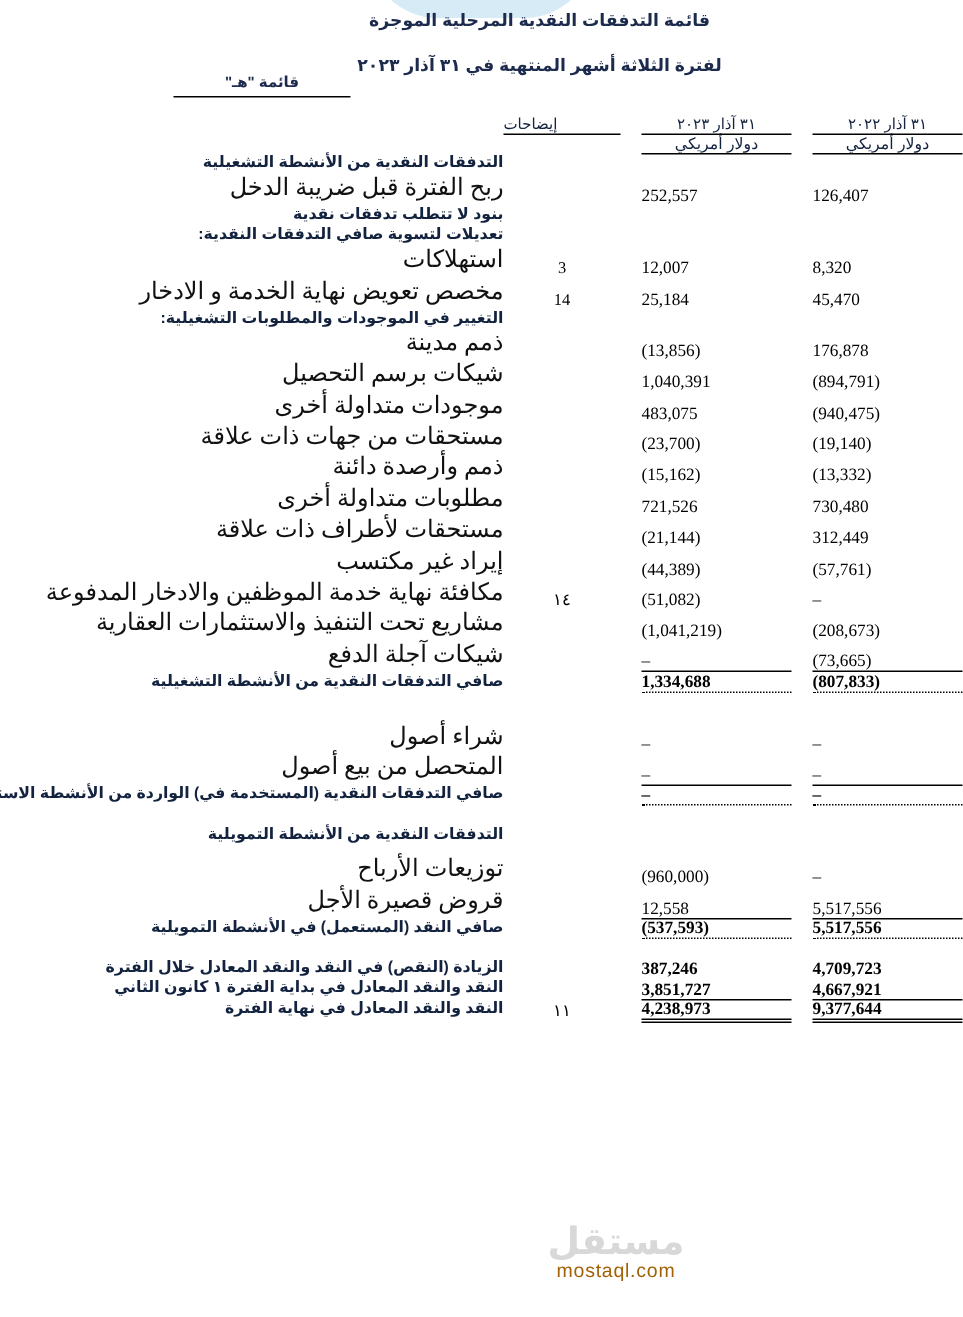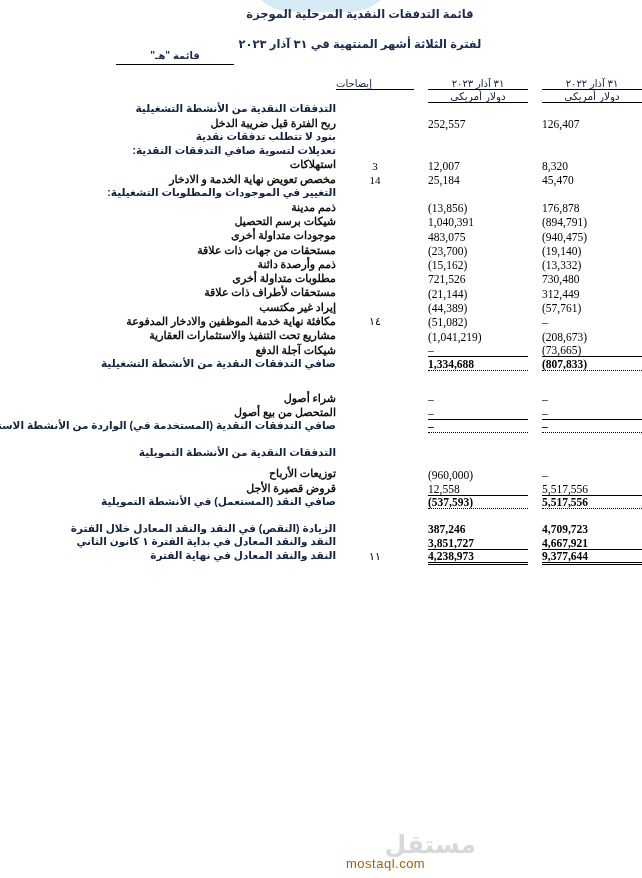--- a/index.html
+++ b/index.html
@@ -143,22 +143,21 @@
   }
   td.lbl.bold {
     font-family: "Liberation Sans", "DejaVu Sans", sans-serif;
     font-weight: bold;
     font-size: 10.5px;
     color: #12223f;
   }
   td.lbl.plain {
     font-family: "Liberation Serif", "DejaVu Serif", serif;
     color: #111;
-    font-size: 11px;
-    font-weight: bold;
+    font-size: 16px;
   }
 
   
   td.amt {
     text-align: left;
     padding: 3.5px 10px 3.5px 2px;
     font-size: 11.5px;
     font-family: "Liberation Serif", "DejaVu Serif", serif;
     white-space: nowrap;
     direction: ltr;
@@ -180,22 +179,23 @@
   td.rule-dotted { border-bottom: 1.6px dotted #000; }
   td.rule-double { border-bottom: 3.2px double #000; }
 
   tr.spacer td { height: 13px; padding: 0; font-size: 0; line-height: 0; }
   tr.spacer-sm td { height: 7px; padding: 0; font-size: 0; line-height: 0; }
 
   
   .watermark {
     position: absolute;
     left: 268px;
-    top: 832px;
+    top: 815px;
     width: 130px;
+    text-align: center;
     pointer-events: none;
     user-select: none;
   }
   .watermark .wm-ar {
     font-family: "DejaVu Sans", "Liberation Sans", sans-serif;
     font-size: 25px;
     font-weight: bold;
     color: #d8d8d8;
     line-height: 1;
     letter-spacing: 1px;

